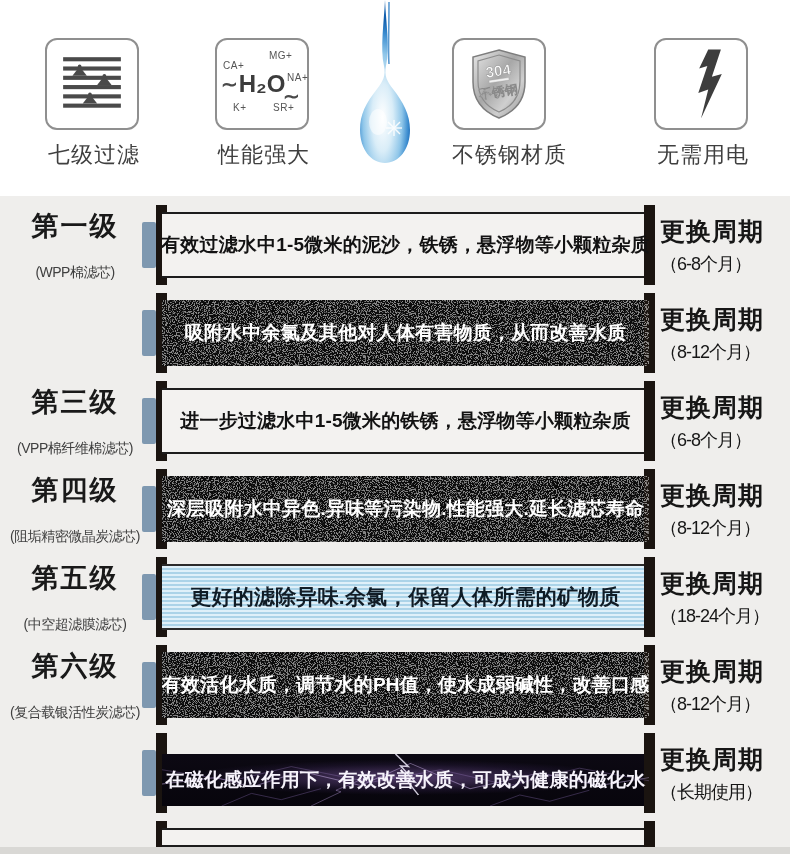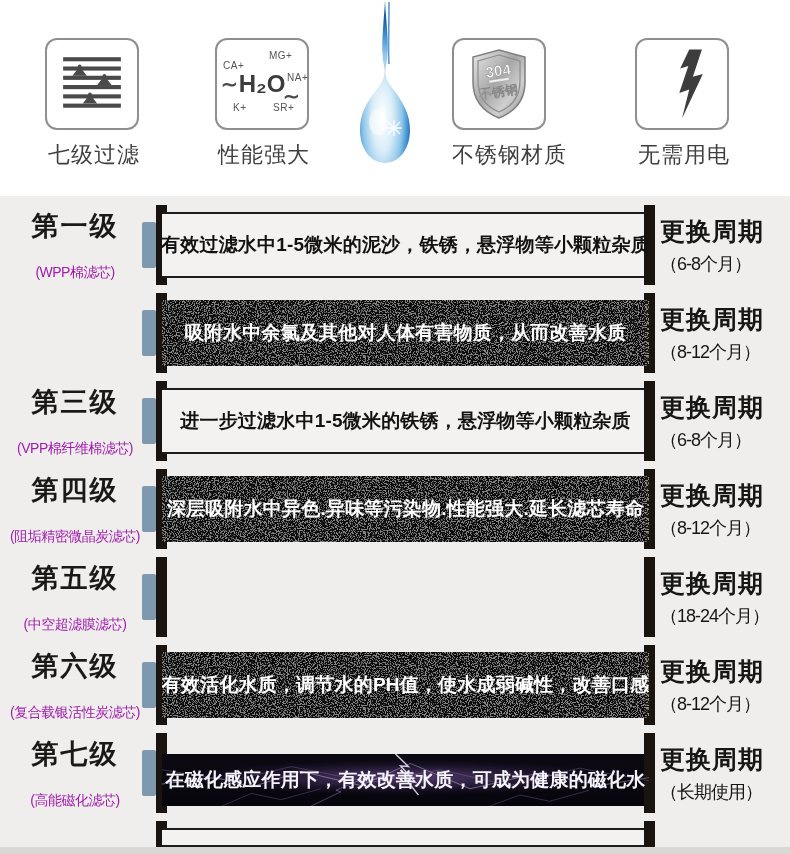--- a/index.html
+++ b/index.html
@@ -4,38 +4,38 @@
 <style>
   html,body{margin:0;padding:0;}
   body{font-family:"Liberation Sans", sans-serif; background:#ffffff;}
   #stage-canvas{position:relative;width:790px;height:854px;background:#efeeec;overflow:hidden;margin:0 auto;}
 
   
   .header{position:absolute;left:0;top:0;width:790px;height:196px;background:#ffffff;}
   .feature{position:absolute;top:38px;width:98px;text-align:center;}
   .feature-box{width:94px;height:92px;border:2px solid #8f8f8f;border-radius:12px;display:flex;align-items:center;justify-content:center;background:#fff;box-sizing:border-box;position:relative;}
   .feature-label{margin-top:10px;font-size:22px;color:#3f3f3f;letter-spacing:1px;white-space:nowrap;}
-  .f1{left:45px;} .f2{left:215px;} .f3{left:452px;} .f4{left:635px;}
+  .f1{left:45px;} .f2{left:215px;} .f3{left:452px;} .f4{left:654px;}
   .drop-holder{position:absolute;left:354px;top:0;width:62px;height:170px;}
 
   
   .mineral{position:relative;width:90px;height:88px;font-family:"Liberation Sans",sans-serif;}
   .mineral .formula{position:absolute;left:50%;top:50%;transform:translate(-50%,-50%);font-size:24px;font-weight:bold;color:#3c3c3c;white-space:nowrap;}
   .mineral .ion{position:absolute;font-size:10px;color:#555;letter-spacing:.5px;}
   .ion-ca{left:6px;top:20px;} .ion-mg{left:52px;top:10px;} .ion-na{left:70px;top:32px;}
   .ion-k{left:16px;top:62px;}  .ion-sr{left:56px;top:62px;}
   .mineral .tilde{position:absolute;font-size:20px;color:#4a4a4a;font-weight:bold;}
   .tilde-l{left:4px;top:32px;} .tilde-r{left:66px;top:44px;}
 
   
   .rows{position:absolute;left:0;top:205px;width:790px;}
   .row{position:relative;height:88px;}
   .stage-label{position:absolute;left:0;top:0;width:150px;height:80px;display:flex;flex-direction:column;align-items:center;justify-content:center;}
   .stage-level{font-size:27px;font-weight:700;color:#191919;letter-spacing:2px;white-space:nowrap;}
-  .stage-cart{font-size:14px;color:#a21caf;margin-top:20px;white-space:nowrap;letter-spacing:-0.5px;}
+  .stage-cart{font-size:14px;color:#404040;margin-top:20px;white-space:nowrap;letter-spacing:-0.5px;}
 
   .banner-wrap{position:absolute;left:150px;top:0;width:505px;height:80px;}
   .blue-tab{position:absolute;left:-8px;top:17px;width:14px;height:46px;background:#7e98b0;border-radius:2px;}
   .cap{position:absolute;top:0;width:11px;height:80px;background:#1a1410;}
   .cap-left{left:6px;} .cap-right{right:0;}
   .banner{position:absolute;left:12px;right:6px;top:7px;bottom:7px;display:flex;align-items:center;justify-content:center;overflow:hidden;box-sizing:border-box;}
   .banner-text{position:relative;z-index:3;font-size:19px;font-weight:600;white-space:nowrap;letter-spacing:0.2px;}
 
   .banner-light{background:#f3f2f0;border-top:2px solid #1c1c1c;border-bottom:2px solid #1c1c1c;}
   .banner-light .banner-text{color:#121212;}
@@ -246,20 +246,23 @@
     </div>
 
     <div class="row">
       <div class="stage-label">
         <div class="stage-level">第五级</div>
         <div class="stage-cart">(中空超滤膜滤芯)</div>
       </div>
       <div class="banner-wrap">
         <div class="blue-tab"></div>
         <div class="cap cap-left"></div>
+        <div class="banner banner-stripes">
+          <span class="banner-text">更好的滤除异味.余氯，保留人体所需的矿物质</span>
+        </div>
         <div class="cap cap-right"></div>
       </div>
       <div class="cycle">
         <div class="cycle-title">更换周期</div>
         <div class="cycle-value">（18-24个月）</div>
       </div>
     </div>
 
     <div class="row">
       <div class="stage-label">
@@ -277,24 +280,20 @@
         </div>
         <div class="cap cap-right"></div>
       </div>
       <div class="cycle">
         <div class="cycle-title">更换周期</div>
         <div class="cycle-value">（8-12个月）</div>
       </div>
     </div>
 
     <div class="row">
-      <div class="stage-label">
-        <div class="stage-level">第七级</div>
-        <div class="stage-cart">(高能磁化滤芯)</div>
-      </div>
       <div class="banner-wrap">
         <div class="blue-tab"></div>
         <div class="cap cap-left"></div>
         <div class="banner banner-lightning">
           <svg class="tex" viewBox="0 0 490 66" preserveAspectRatio="none">
             <polyline points="0,38 55,30 90,42 140,22 200,40 250,12 310,44 380,24 440,40 490,30" fill="none" stroke="rgba(205,180,235,0.5)" stroke-width="1.2"></polyline>
             <polyline points="0,20 70,34 130,16 210,36 280,20 350,40 420,18 490,34" fill="none" stroke="rgba(160,130,200,0.35)" stroke-width="1"></polyline>
             <polyline points="235,0 248,16 240,15 255,36 246,33 258,52" fill="none" stroke="rgba(240,235,250,0.85)" stroke-width="1.6"></polyline>
             <polyline points="150,66 180,48 175,46 205,30" fill="none" stroke="rgba(190,160,225,0.45)" stroke-width="1"></polyline>
             <polyline points="60,66 90,50 120,58 160,44" fill="none" stroke="rgba(140,110,180,0.4)" stroke-width="1"></polyline>

